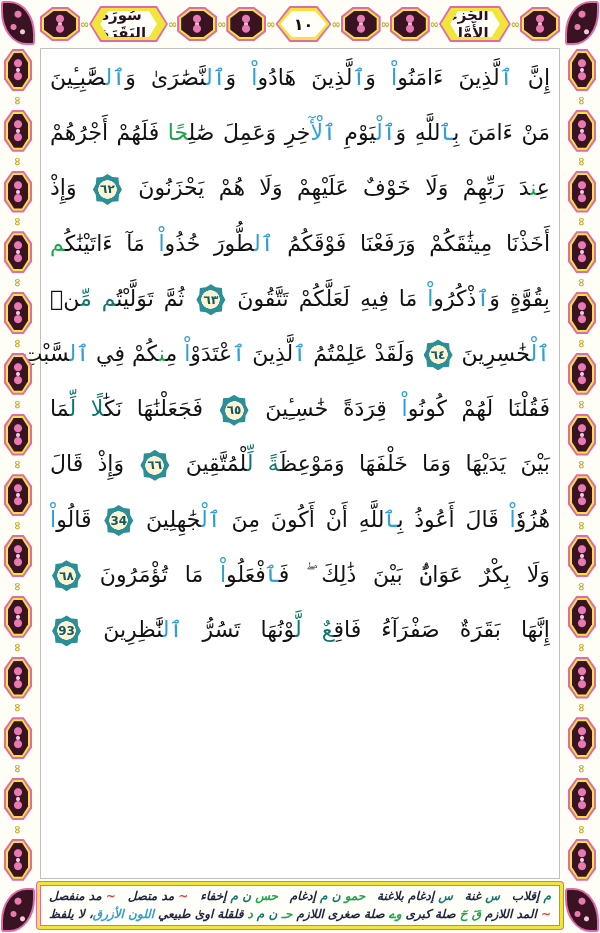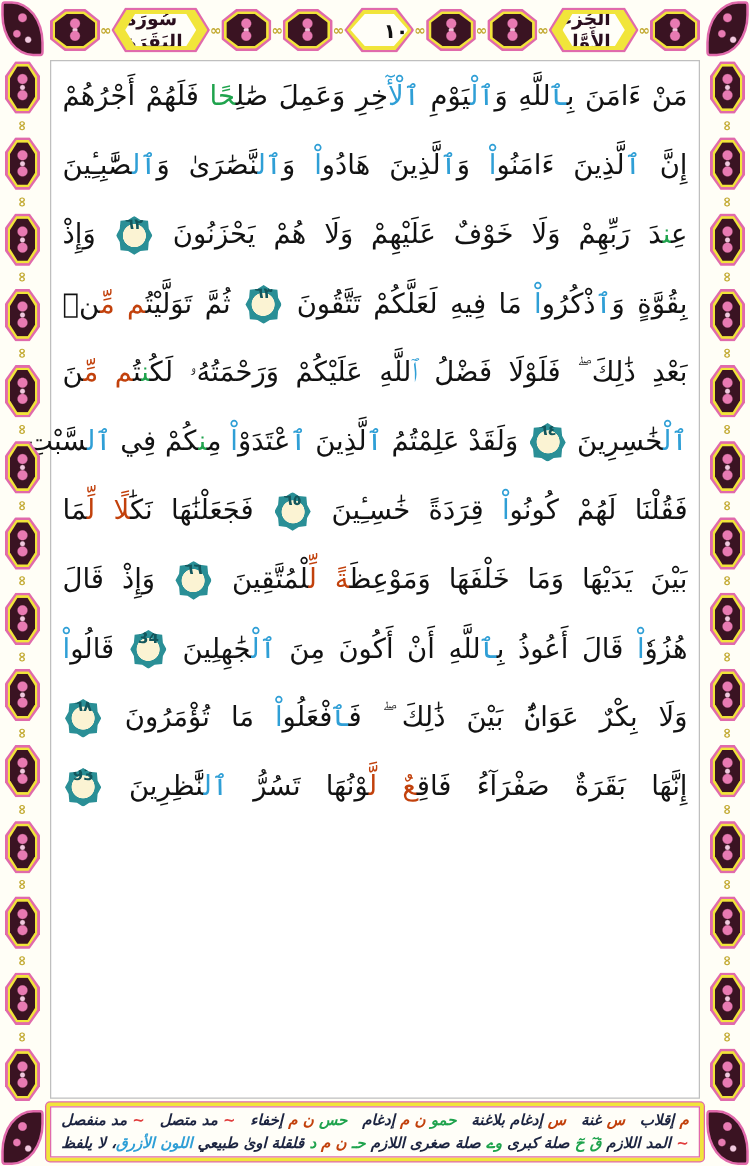--- a/index.html
+++ b/index.html
@@ -50,32 +50,32 @@
   .cartouche-mid { width:100%; height:100%; background:#f1e53a; padding:3px 9px;
       clip-path:polygon(10px 0,calc(100% - 10px) 0,100% 50%,calc(100% - 10px) 100%,10px 100%,0 50%); }
   .cartouche-in { width:100%; height:100%; background:#fffef8; display:flex; align-items:center;
       justify-content:center; font-weight:bold; font-size:15px; color:#2b0f1e;
       clip-path:polygon(8px 0,calc(100% - 8px) 0,100% 50%,calc(100% - 8px) 100%,8px 100%,0 50%); }
   .pagenum-outer { background:#e06aab; padding:2px; width:56px; height:36px; flex:0 0 auto;
       clip-path:polygon(25% 0,75% 0,100% 50%,75% 100%,25% 100%,0 50%); }
   .pagenum-mid { width:100%; height:100%; background:#f1e53a; padding:3px;
       clip-path:polygon(25% 0,75% 0,100% 50%,75% 100%,25% 100%,0 50%); }
   .pagenum-in { width:100%; height:100%; background:#fffef8; display:flex; align-items:center;
-      justify-content:flex-end; font-size:16px; font-weight:bold; color:#111;
+      justify-content:center; font-size:16px; font-weight:bold; color:#111;
       clip-path:polygon(25% 0,75% 0,100% 50%,75% 100%,25% 100%,0 50%); }
 
   
   .text-frame { position:absolute; left:40px; right:40px; top:48px; height:831px;
                 background:#ffffff; border:1px solid #bfbfbf; padding:1px 9px; z-index:1; }
   .line { direction:rtl; height:55.2px; line-height:55.2px; font-size:22px; color:#121212;
           text-align:justify; text-align-last:justify; white-space:nowrap; overflow:visible; }
-  .c-blue  { color:#2f9fd6; } .c-pink { color:#c2410c; }
+  .c-blue  { color:#2f9fd6; } .c-pink { color:#0f766e; }
   .c-green { color:#1fa34d; } .c-red  { color:#e03c3c; }
 
-  .verse { display:inline-flex; align-items:flex-start; justify-content:center; vertical-align:middle;
+  .verse { display:inline-flex; align-items:center; justify-content:center; vertical-align:middle;
            width:29px; height:31px; margin:0 2px;
            background:radial-gradient(circle at 50% 50%, #fbf3d3 0 9px, #2a8f96 9.5px);
            clip-path:polygon(50% 0,67% 10%,88% 12%,90% 33%,100% 50%,90% 67%,88% 88%,67% 90%,50% 100%,33% 90%,12% 88%,10% 67%,0 50%,10% 33%,12% 12%,33% 10%); }
   .vnum { font-size:12px; line-height:1; color:#13565c; font-weight:bold; }
 
   
   .legend-outer { position:absolute; left:36px; right:36px; top:881px; height:49px;
                   background:#e06aab; padding:1px; border-radius:4px; z-index:2; }
   .legend-mid { width:100%; height:100%; background:#f1e53a; padding:3px; border-radius:3px; }
   .legend-in { width:100%; height:100%; background:#fffef8; border:1px solid #e06aab;
@@ -322,29 +322,29 @@
     <span class="link">∞</span>
     <div class="med-outer top">
         <div class="med-mid">
           <div class="med-in"></div>
         </div>
       </div>
   </div>
 
   <div class="text-frame">
     <div>
+        <div class="line"><span>إِنَّ </span><span class="c-blue">ٱ</span><span>لَّذِينَ ءَامَنُو</span><span class="c-blue">اْ</span><span> وَ</span><span class="c-blue">ٱ</span><span>لَّذِينَ هَادُو</span><span class="c-blue">اْ</span><span> وَ</span><span class="c-blue">ٱل</span><span>نَّصَٰرَىٰ وَ</span><span class="c-blue">ٱل</span><span>صَّٰبِـِٔينَ</span></div>
         <div class="line"><span>مَنْ ءَامَنَ بِ</span><span class="c-blue">ٱ</span><span>للَّهِ وَ</span><span class="c-blue">ٱلْ</span><span>يَوْمِ </span><span class="c-blue">ٱلْ</span><span>أٓخِرِ وَعَمِلَ صَٰلِ</span><span class="c-green">حًا</span><span> فَلَهُمْ أَجْرُهُمْ</span></div>
-        <div class="line"><span>إِنَّ </span><span class="c-blue">ٱ</span><span>لَّذِينَ ءَامَنُو</span><span class="c-blue">اْ</span><span> وَ</span><span class="c-blue">ٱ</span><span>لَّذِينَ هَادُو</span><span class="c-blue">اْ</span><span> وَ</span><span class="c-blue">ٱل</span><span>نَّصَٰرَىٰ وَ</span><span class="c-blue">ٱل</span><span>صَّٰبِـِٔينَ</span></div>
         <div class="line"><span>عِ</span><span class="c-green">ن</span><span>دَ رَبِّهِمْ وَلَا خَوْفٌ عَلَيْهِمْ وَلَا هُمْ يَحْزَنُونَ </span><span class="verse">
             <span class="vnum">٦٢</span>
           </span><span> وَإِذْ</span></div>
+        <div class="line"><span>أَخَذْنَا مِيثَٰقَكُمْ وَرَفَعْنَا فَوْقَكُمُ </span><span class="c-blue">ٱل</span><span>طُّورَ خُذُو</span><span class="c-blue">اْ</span><span> مَآ ءَاتَيْنَٰكُ</span><span class="c-green">م</span></div>
         <div class="line"><span>بِقُوَّةٍ وَ</span><span class="c-blue">ٱ</span><span>ذْكُرُو</span><span class="c-blue">اْ</span><span> مَا فِيهِ لَعَلَّكُمْ تَتَّقُونَ </span><span class="verse">
             <span class="vnum">٦٣</span>
           </span><span> ثُمَّ تَوَلَّيْتُ</span><span class="c-pink">م مِّ</span><span>نۢ</span></div>
-        <div class="line"><span>بَعْدِ ذَٰلِكَ </span><span class="c-pink">ۖ</span><span> فَلَوْلَا فَضْلُ </span><span class="c-blue">ٱ</span><span>للَّهِ عَلَيْكُمْ وَرَحْمَتُهُۥ لَكُ</span><span class="c-green">ن</span><span>تُ</span><span class="c-pink">م مِّ</span><span>نَ</span></div>
         <div class="line"><span class="c-blue">ٱلْ</span><span>خَٰسِرِينَ </span><span class="verse">
             <span class="vnum">٦٤</span>
           </span><span> وَلَقَدْ عَلِمْتُمُ </span><span class="c-blue">ٱ</span><span>لَّذِينَ </span><span class="c-blue">ٱ</span><span>عْتَدَوْ</span><span class="c-blue">اْ</span><span> مِ</span><span class="c-green">ن</span><span>كُمْ فِي </span><span class="c-blue">ٱل</span><span>سَّبْتِ</span></div>
         <div class="line"><span>فَقُلْنَا لَهُمْ كُونُو</span><span class="c-blue">اْ</span><span> قِرَدَةً خَٰسِـِٔينَ </span><span class="verse">
             <span class="vnum">٦٥</span>
           </span><span> فَجَعَلْنَٰهَا نَكَٰ</span><span class="c-pink">لًا لِّ</span><span>مَا</span></div>
         <div class="line"><span>بَيْنَ يَدَيْهَا وَمَا خَلْفَهَا وَمَوْعِظَ</span><span class="c-pink">ةً لِّ</span><span>لْمُتَّقِينَ </span><span class="verse">
             <span class="vnum">٦٦</span>
           </span><span> وَإِذْ قَالَ</span></div>
         <div class="line"><span>هُزُوٗ</span><span class="c-blue">اْ</span><span> قَالَ أَعُوذُ بِ</span><span class="c-blue">ٱ</span><span>للَّهِ أَنْ أَكُونَ مِنَ </span><span class="c-blue">ٱلْ</span><span>جَٰهِلِينَ </span><span class="verse">

